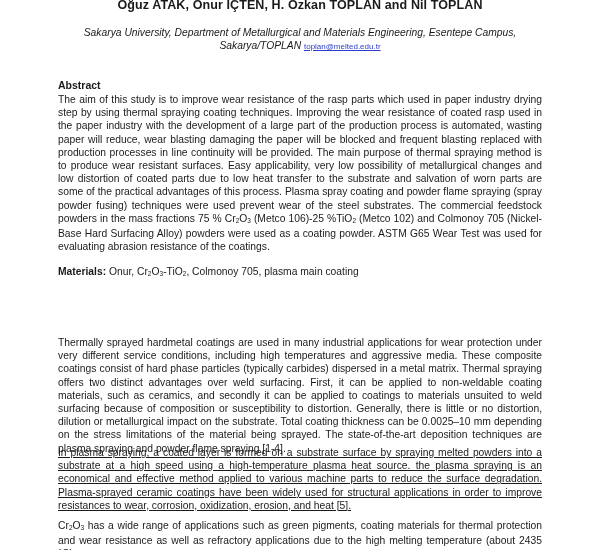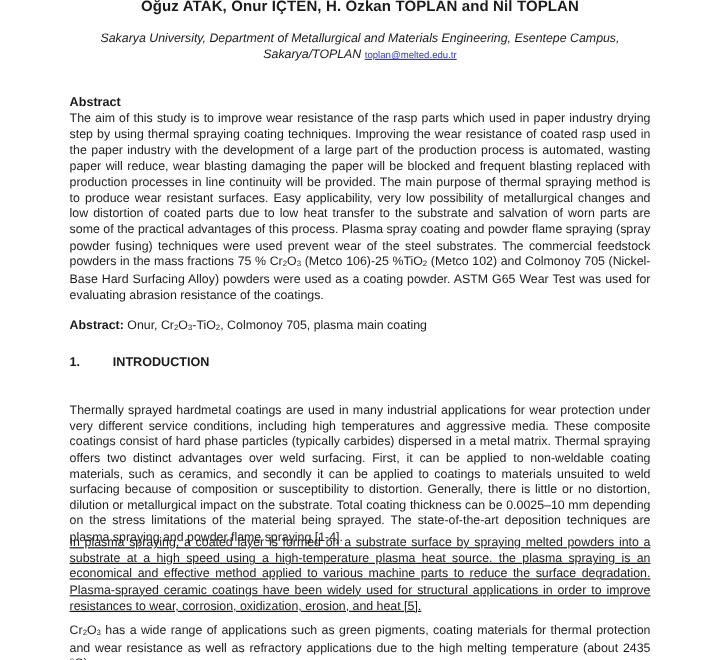--- a/index.html
+++ b/index.html
@@ -37,26 +37,23 @@
     <a>toplan@melted.edu.tr</a>
   </div>
 
   <div class="heading" style="top:67px;margin-top:12px;">Abstract</div>
 
   <div class="block" style="top:93px;">
     <p><span>The aim of this study is to improve wear resistance of the rasp parts which used in paper industry drying step by using thermal spraying coating techniques. Improving the wear resistance of coated rasp used in the paper industry with the development of a large part of the production process is automated, wasting paper will reduce, wear blasting damaging the paper will be blocked and frequent blasting replaced with production processes in line continuity will be provided. The main purpose of thermal spraying method is to produce wear resistant surfaces. Easy applicability, very low possibility of metallurgical changes and low distortion of coated parts due to low heat transfer to the substrate and salvation of worn parts are some of the practical advantages of this process. Plasma spray coating and powder flame spraying (spray powder fusing) techniques were used prevent wear of the steel substrates. The commercial feedstock powders in the mass fractions 75 % Cr</span><span class="sub">2</span><span>O</span><span class="sub">3</span><span> (Metco 106)-25 %TiO</span><span class="sub">2</span><span> (Metco 102)  and Colmonoy 705 (Nickel-Base Hard Surfacing Alloy) powders were used as a coating powder. ASTM G65 Wear Test was used for evaluating abrasion resistance of the coatings.</span></p>
   </div>
 
   <div class="block kw" style="top:265px;">
-    <b>Abstract:</b><span> Onur, Cr</span><span class="sub">2</span><span>O</span><span class="sub">3</span><span>-TiO</span><span class="sub">2</span><span>, Colmonoy 705, plasma main coating</span>
+    <b>Materials:</b><span> Onur, Cr</span><span class="sub">2</span><span>O</span><span class="sub">3</span><span>-TiO</span><span class="sub">2</span><span>, Colmonoy 705, plasma main coating</span>
   </div>
 
-  <div class="heading" style="top:296px;">
-    <span class="intro-num">1.</span><span>INTRODUCTION</span>
-  </div>
 
   <div class="block" style="top:320px;margin-top:16px;">
     <p>Thermally sprayed hardmetal coatings are used in many industrial applications for wear protection under very different service conditions, including high temperatures and aggressive media. These composite coatings consist of hard phase particles (typically carbides) dispersed in a metal matrix. Thermal spraying offers two distinct advantages over weld surfacing. First, it can be applied to non-weldable coating materials, such as ceramics, and secondly it can be applied to coatings to materials unsuited to weld surfacing because of composition or susceptibility to distortion. Generally, there is little or no distortion, dilution or metallurgical impact on the substrate. Total coating thickness can be 0.0025–10 mm depending on the stress limitations of the material being sprayed. The state-of-the-art deposition techniques are plasma spraying and powder flame spraying [1-4].</p>
   </div>
 
   <div class="block" style="top:446px;text-decoration:underline;">
     <p>In plasma spraying, a coated layer is formed on a substrate surface by spraying melted powders into a substrate at a high speed using a high-temperature plasma heat source. the plasma spraying is an economical and effective method applied to various machine parts to reduce the surface degradation. Plasma-sprayed ceramic coatings have been widely used for structural applications in order to improve resistances to wear, corrosion, oxidization, erosion, and heat [5].</p>
   </div>
 
   <div class="block" style="top:519px;">

